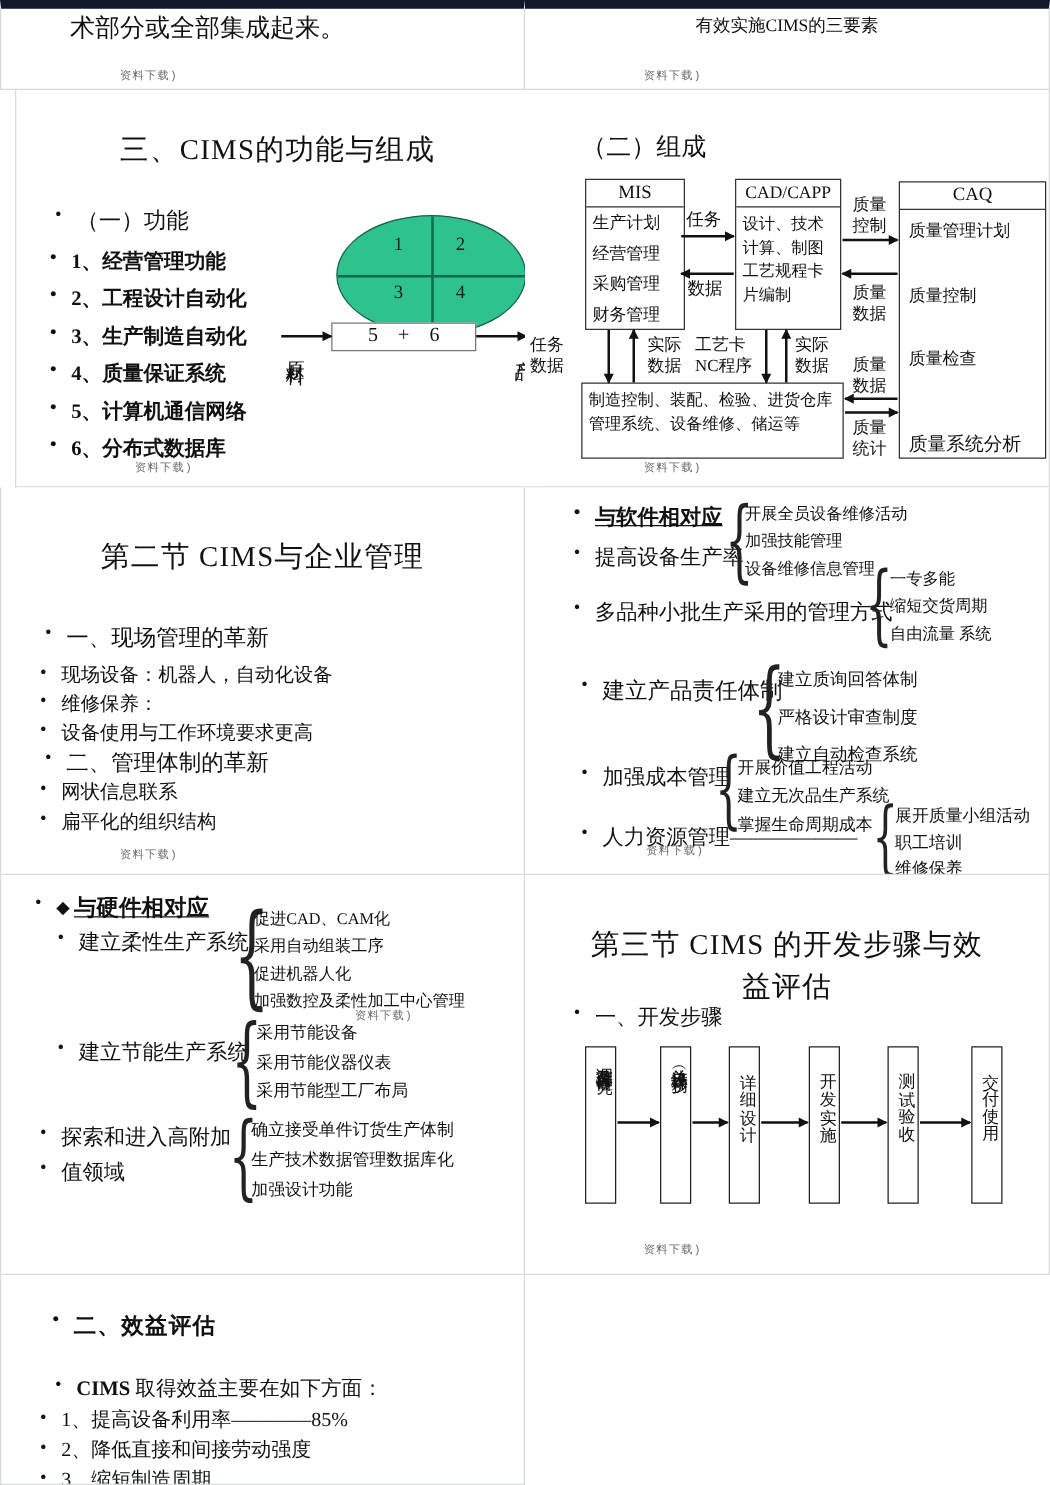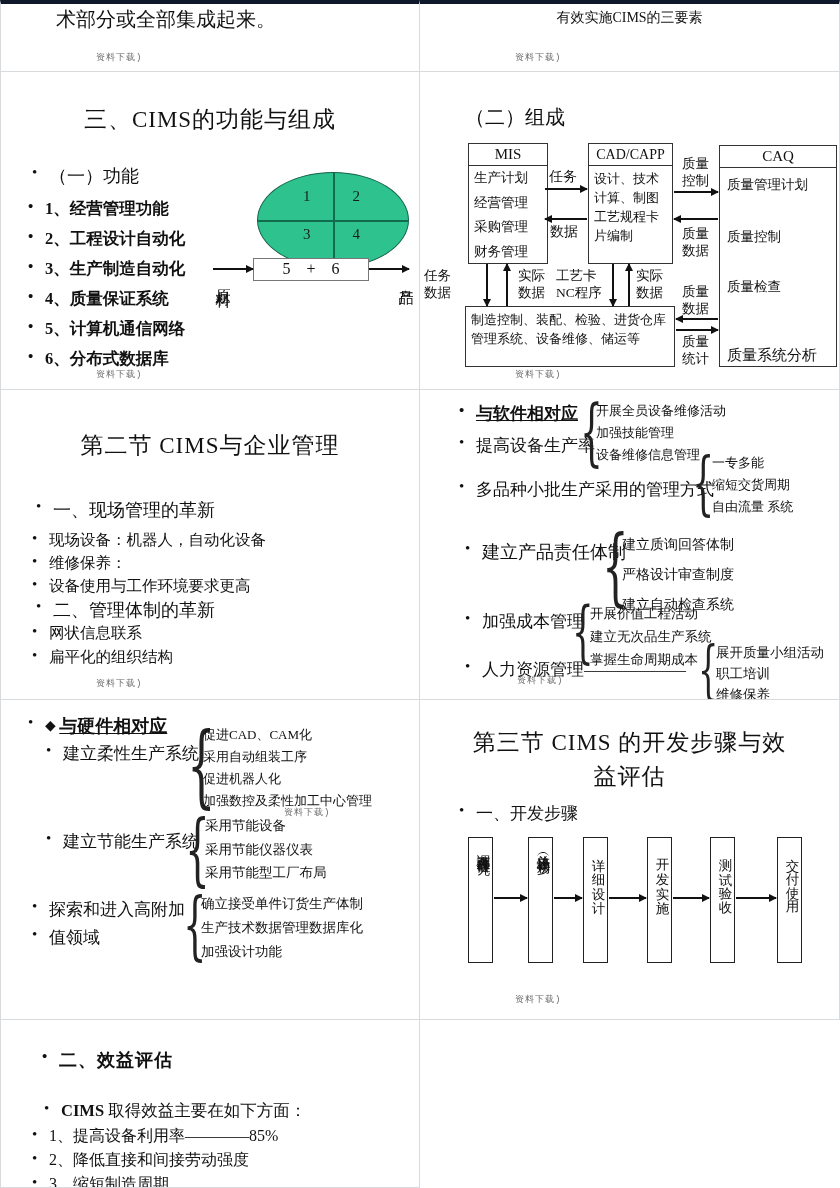--- a/index.html
+++ b/index.html
@@ -1,21 +1,21 @@
 <!DOCTYPE html>
 <html><head>
 <meta charset="utf-8">
 <style>
   *{margin:0;padding:0;box-sizing:border-box}
   html,body{width:840px;height:1188px}
   body{background:#fff;font-family:"Liberation Serif","DejaVu Serif",serif;color:#111}
   .page{position:relative;width:840px;height:1188px;overflow:hidden;background:#fff}
   .cell{position:absolute;background:#fff;border-right:1px solid #d8dbde;border-bottom:1px solid #d8dbde;overflow:hidden}
   .fc{border-left:1px solid #d8dbde}
-  .fr{border-top:4px solid #0f172a}
+  .fr{border-top:7px solid #0f172a}
   .abs{position:absolute}
   .wm{position:absolute;font-size:9px;color:#6b6b6b;font-family:Liberation Mono, monospace;letter-spacing:1px}
   .slide-title{position:absolute;left:0;right:0;text-align:center;font-size:23px;letter-spacing:1px}
   .bullet{position:absolute}
   .bullet::before{content:"•";position:absolute;left:-17px;top:0;font-size:15px}
   .b{font-weight:700}
   .u{text-decoration:underline}
   .ar,.al{position:absolute;height:1.6px;background:#111}
   .ar::after{content:"";position:absolute;right:-1px;top:-3.4px;border-left:8px solid #111;border-top:4.2px solid transparent;border-bottom:4.2px solid transparent}
   .al::after{content:"";position:absolute;left:-1px;top:-3.4px;border-right:8px solid #111;border-top:4.2px solid transparent;border-bottom:4.2px solid transparent}
@@ -50,21 +50,21 @@
 
   <div class="cell fc fr" style="left:0;top:0;width:420px;height:72px">
     <div class="abs" style="left:55px;top:2px;font-size:20px">术部分或全部集成起来。</div>
     <div class="wm" style="left:95px;top:47px">资料下载)</div>
   </div>
   <div class="cell fr" style="left:420px;top:0;width:420px;height:72px">
     <div class="abs" style="left:0;right:0;top:5px;text-align:center;font-size:14px">有效实施CIMS的三要素</div>
     <div class="wm" style="left:95px;top:47px">资料下载)</div>
   </div>
 
-  <div class="cell fc" style="left:0;top:72px;width:420px;height:318px">
+  <div class="cell fc" style="left:12px;top:72px;width:420px;height:318px">
     <div class="slide-title" style="top:32px">三、CIMS的功能与组成</div>
     <div class="bullet li-lg" style="left:48px;top:92px">（一）功能</div>
     <div class="bullet b" style="left:44px;top:126px;font-size:16.5px">1、经营管理功能</div>
     <div class="bullet b" style="left:44px;top:156px;font-size:16.5px">2、工程设计自动化</div>
     <div class="bullet b" style="left:44px;top:186px;font-size:16.5px">3、生产制造自动化</div>
     <div class="bullet b" style="left:44px;top:216px;font-size:16.5px">4、质量保证系统</div>
     <div class="bullet b" style="left:44px;top:246px;font-size:16.5px">5、计算机通信网络</div>
     <div class="bullet b" style="left:44px;top:276px;font-size:16.5px">6、分布式数据库</div>
 
     <div class="ellipse" style="left: 256px; top: 100px; width: 152px; height: 96px; background: rgb(46, 194, 143);">
@@ -222,21 +222,21 @@
     <div class="bullet g-label" style="left:48px;top:226px">值领域</div>
     <div class="brace" style="left:182px;top:188px;font-size:74px;line-height:74px"></div>
     <div class="g-items" style="left:200px;top:192px;line-height:24px;font-size:13.5px">
       <div>确立接受单件订货生产体制</div>
       <div>生产技术数据管理数据库化</div>
       <div>加强设计功能</div>
     </div>
   </div>
 
   <div class="cell" style="left:420px;top:700px;width:420px;height:320px">
-    <div class="slide-title" style="top:26px;line-height:34px">
+    <div class="slide-title" style="top:39px;line-height:34px">
       <div>第三节 CIMS 的开发步骤与效</div>
       <div>益评估</div>
     </div>
     <div class="bullet" style="left:56px;top:102px;font-size:17px">一、开发步骤</div>
 
     <div class="step sp8" style="left:48px">调查及可行性研究</div>
     <div class="step sp8" style="left:108px">总体设计（初步）</div>
     <div class="step sp4" style="left:163px">详细设计</div>
     <div class="step sp4" style="left:227px">开发实施</div>
     <div class="step sp4" style="left:290px">测试验收</div>

